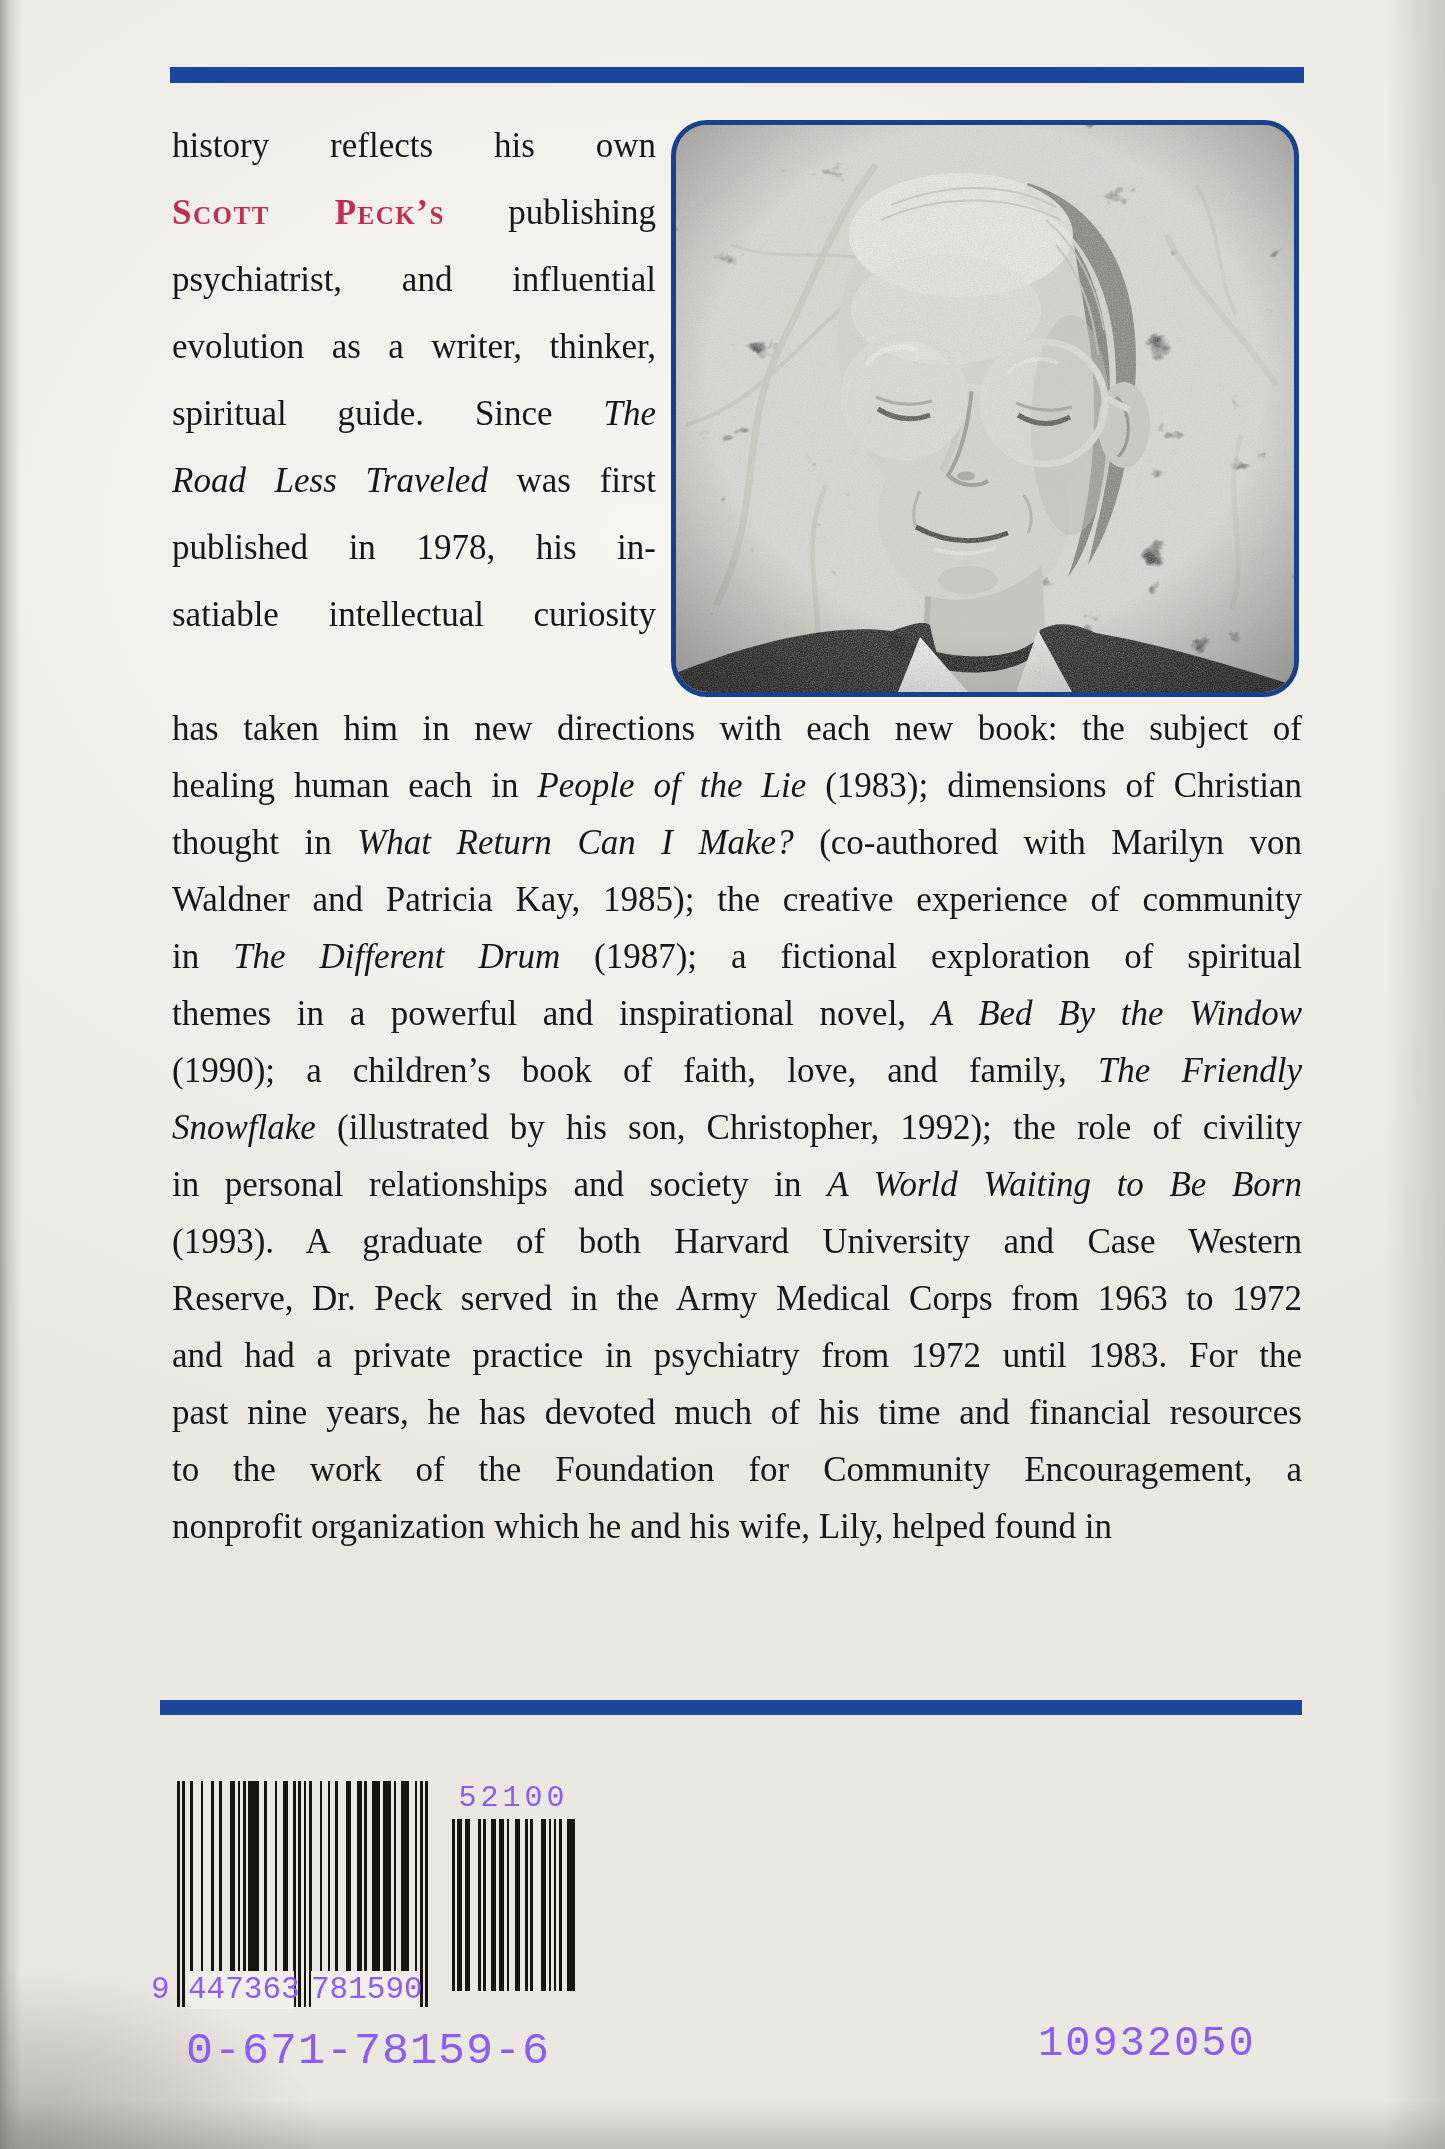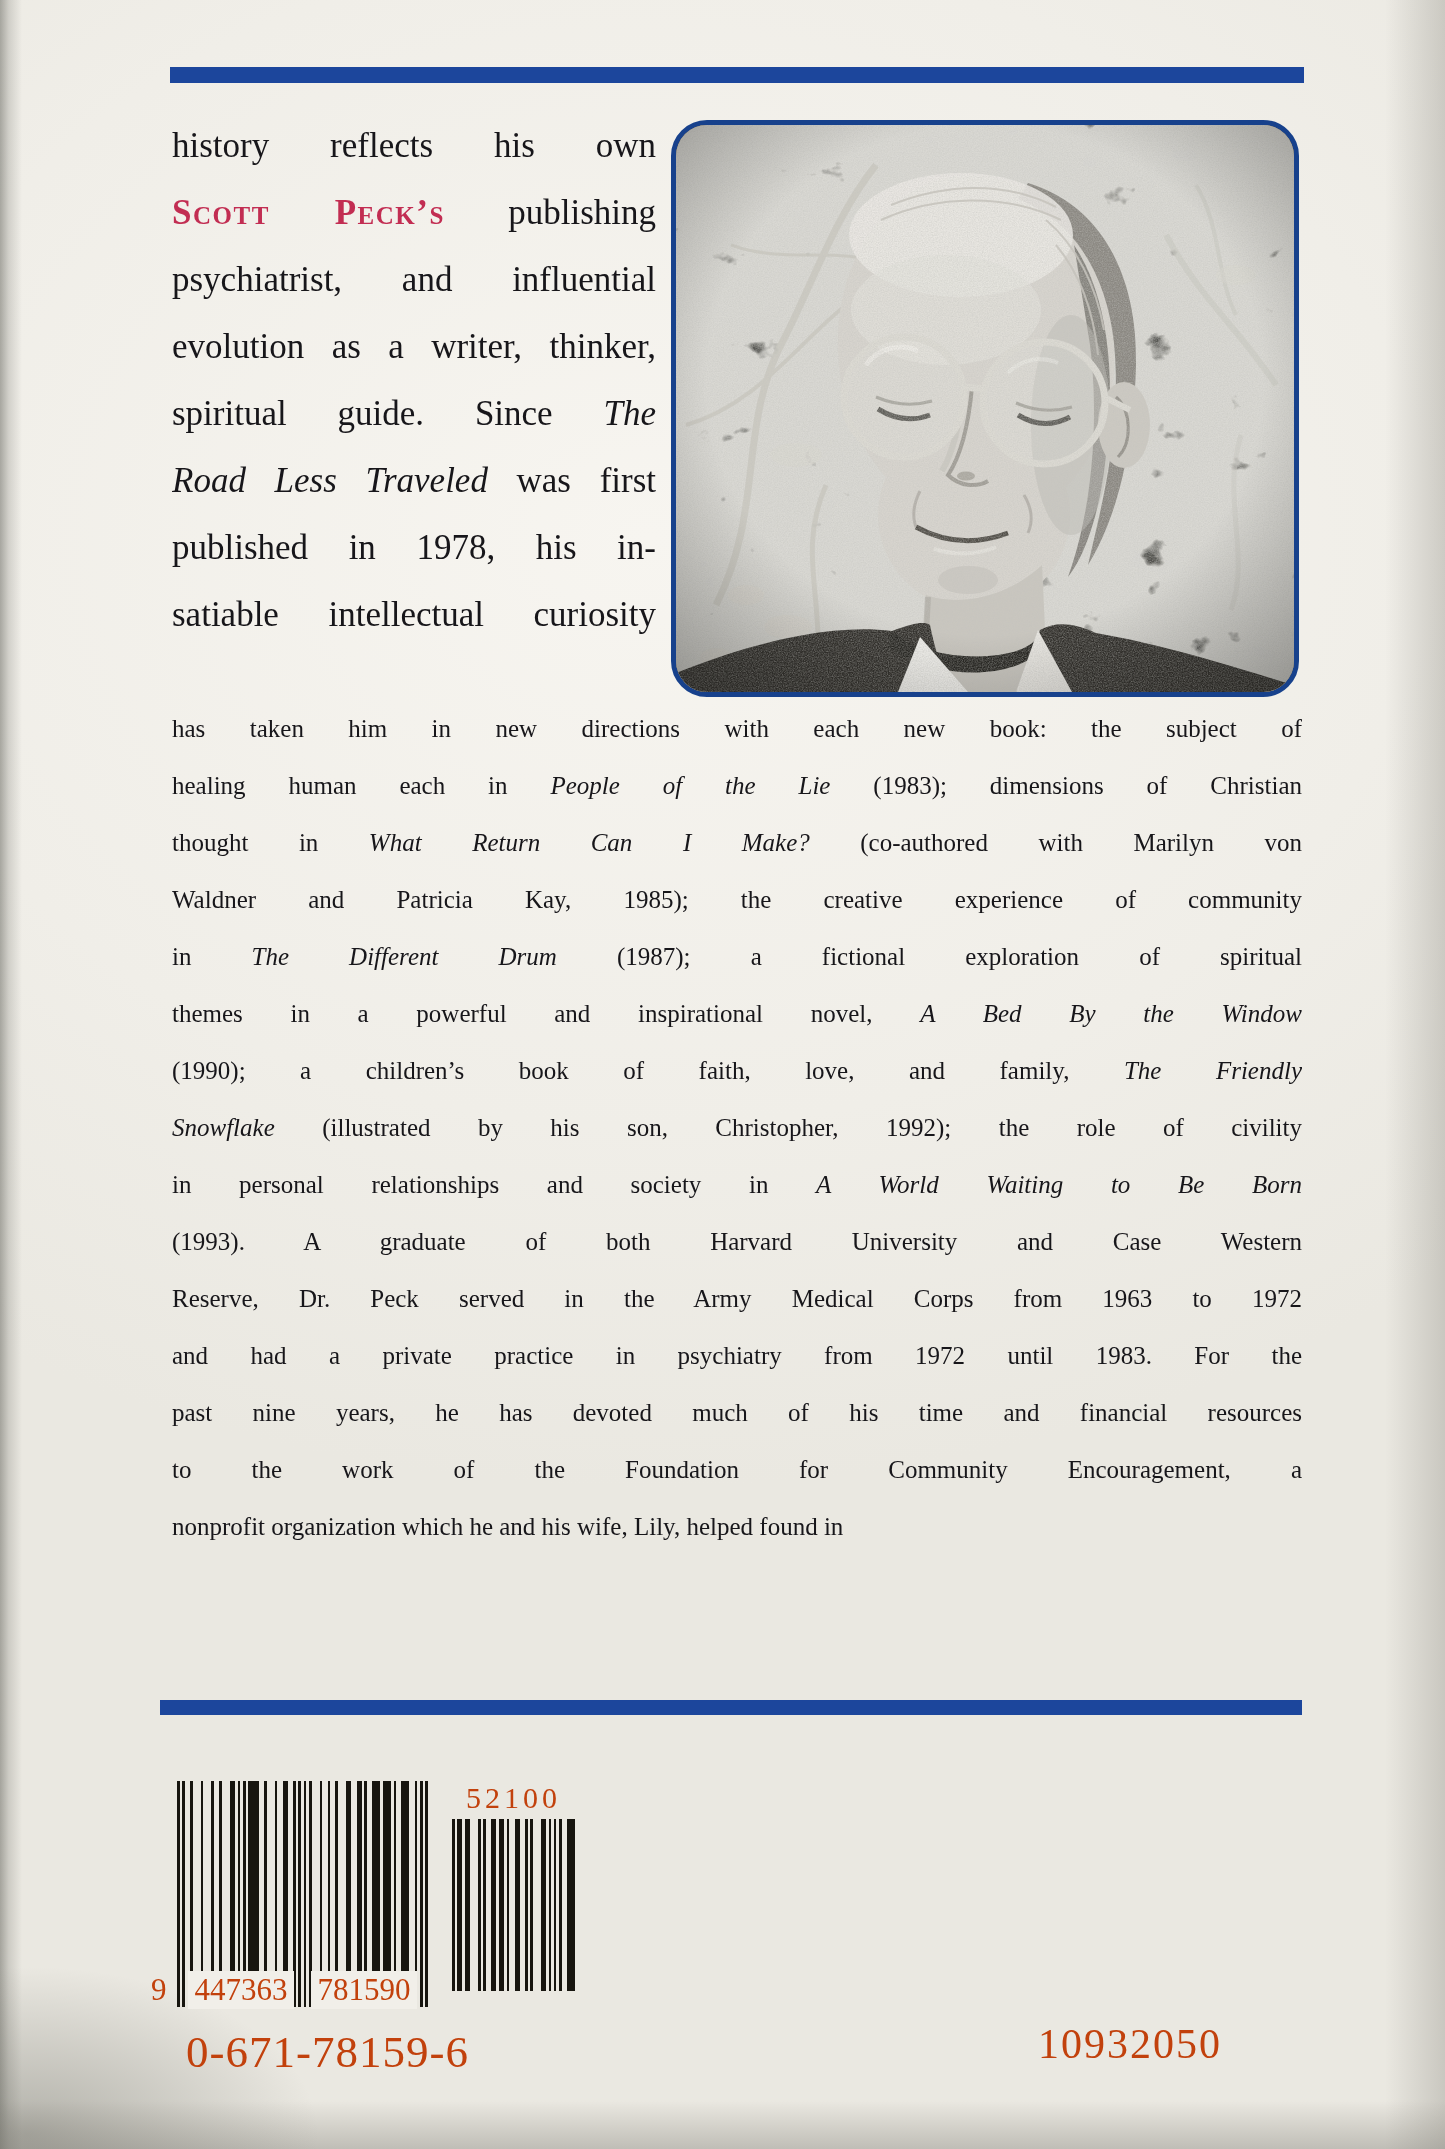--- a/index.html
+++ b/index.html
@@ -31,27 +31,27 @@
 
   .photo{
     position:absolute;left:671px;top:120px;width:628px;height:577px;
     border:5px solid #17418c;border-radius:36px;overflow:hidden;box-sizing:border-box;
     background:#44433f;
   }
   .photo svg{display:block;width:100%;height:100%;}
 
   .intro-column{position:absolute;left:172px;top:112px;width:484px;font-size:35px;}
   .intro-column .tline{line-height:67px;height:67px;overflow:hidden;text-align:justify;text-align-last:justify;white-space:normal;}
-  .body-text{position:absolute;left:172px;top:700px;width:1130px;font-size:25px;}
+  .body-text{position:absolute;left:172px;top:700px;width:1130px;font-size:35px;}
   .body-text .tline{line-height:57px;height:57px;overflow:hidden;text-align:justify;text-align-last:justify;}
   .body-text .tline:last-child{text-align-last:left;}
   .seg-italic{font-style:italic;}
   .seg-redcaps{color:var(--accent-red);font-weight:700;font-variant:small-caps;letter-spacing:1.5px;}
 
-  .mono{font-family:Liberation Serif, serif;color:#c2410c;}
+  .mono{font-family:Liberation Mono, monospace;color:#8b5cf6;}
 
   .ean{position:absolute;left:155px;top:1781px;width:300px;height:240px;}
   .ean-bars{position:absolute;left:22px;top:0;width:251px;height:226px;display:flex;align-items:stretch;}
   .bar{flex:none;height:100%;background:var(--barcode-ink);display:block;}
   .gap{flex:none;height:100%;display:block;}
   .ean-digits span{position:absolute;top:190px;height:38px;line-height:38px;font-size:31px;}
   .ean-left-digit{left:-4px;}
   .ean-g1{left:33px;width:106px;text-align:center;background:var(--paper);}
   .ean-g2{left:156px;width:106px;text-align:center;background:var(--paper);}
 

